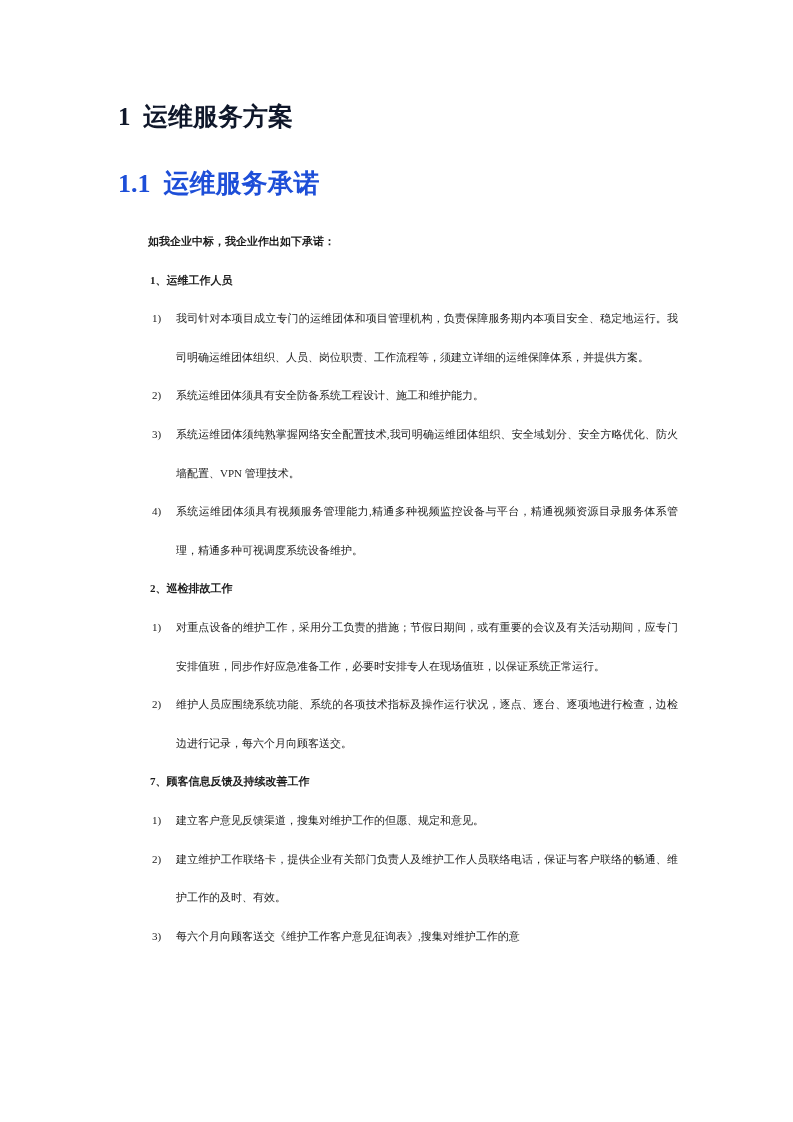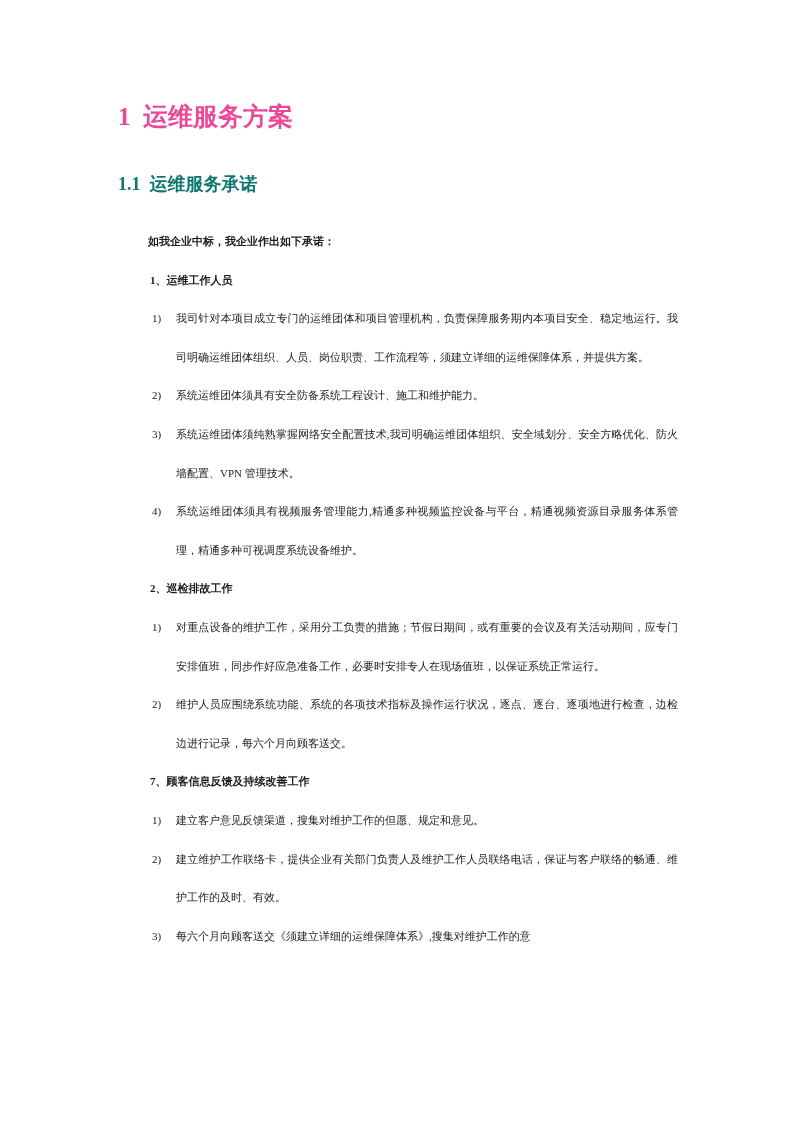--- a/index.html
+++ b/index.html
@@ -21,29 +21,29 @@
     left: 118px;
     top: 0;
     width: 560px;
   }
   h1.doc-h1 {
     margin: 100px 0 0 0;
     font-size: 25px;
     line-height: 33px;
     font-weight: bold;
     white-space: pre;
-    color: #ec4899;
+    color: #0f172a;
   }
   h2.doc-h2 {
     margin: 37px 0 0 0;
-    font-size: 18px;
+    font-size: 26px;
     line-height: 28px;
     font-weight: bold;
     white-space: pre;
-    color: #0f766e;
+    color: #1d4ed8;
   }
   .body-text {
     margin-top: 24px;
     font-size: 11px;
     line-height: 38.6px;
   }
   .body-text p {
     margin: 0;
   }
   .intro {
@@ -111,18 +111,18 @@
       <div class="item">
         <span class="num">1)</span>
         <span class="txt">建立客户意见反馈渠道，搜集对维护工作的但愿、规定和意见。</span>
       </div>
       <div class="item">
         <span class="num">2)</span>
         <span class="txt">建立维护工作联络卡，提供企业有关部门负责人及维护工作人员联络电话，保证与客户联络的畅通、维护工作的及时、有效。</span>
       </div>
       <div class="item">
         <span class="num">3)</span>
-        <span class="txt">每六个月向顾客送交《须建立详细的运维保障体系》,搜集对维护工作的意</span>
+        <span class="txt">每六个月向顾客送交《维护工作客户意见征询表》,搜集对维护工作的意</span>
       </div>
 
     </div>
   </div>
 </div>
 
 </body></html>

